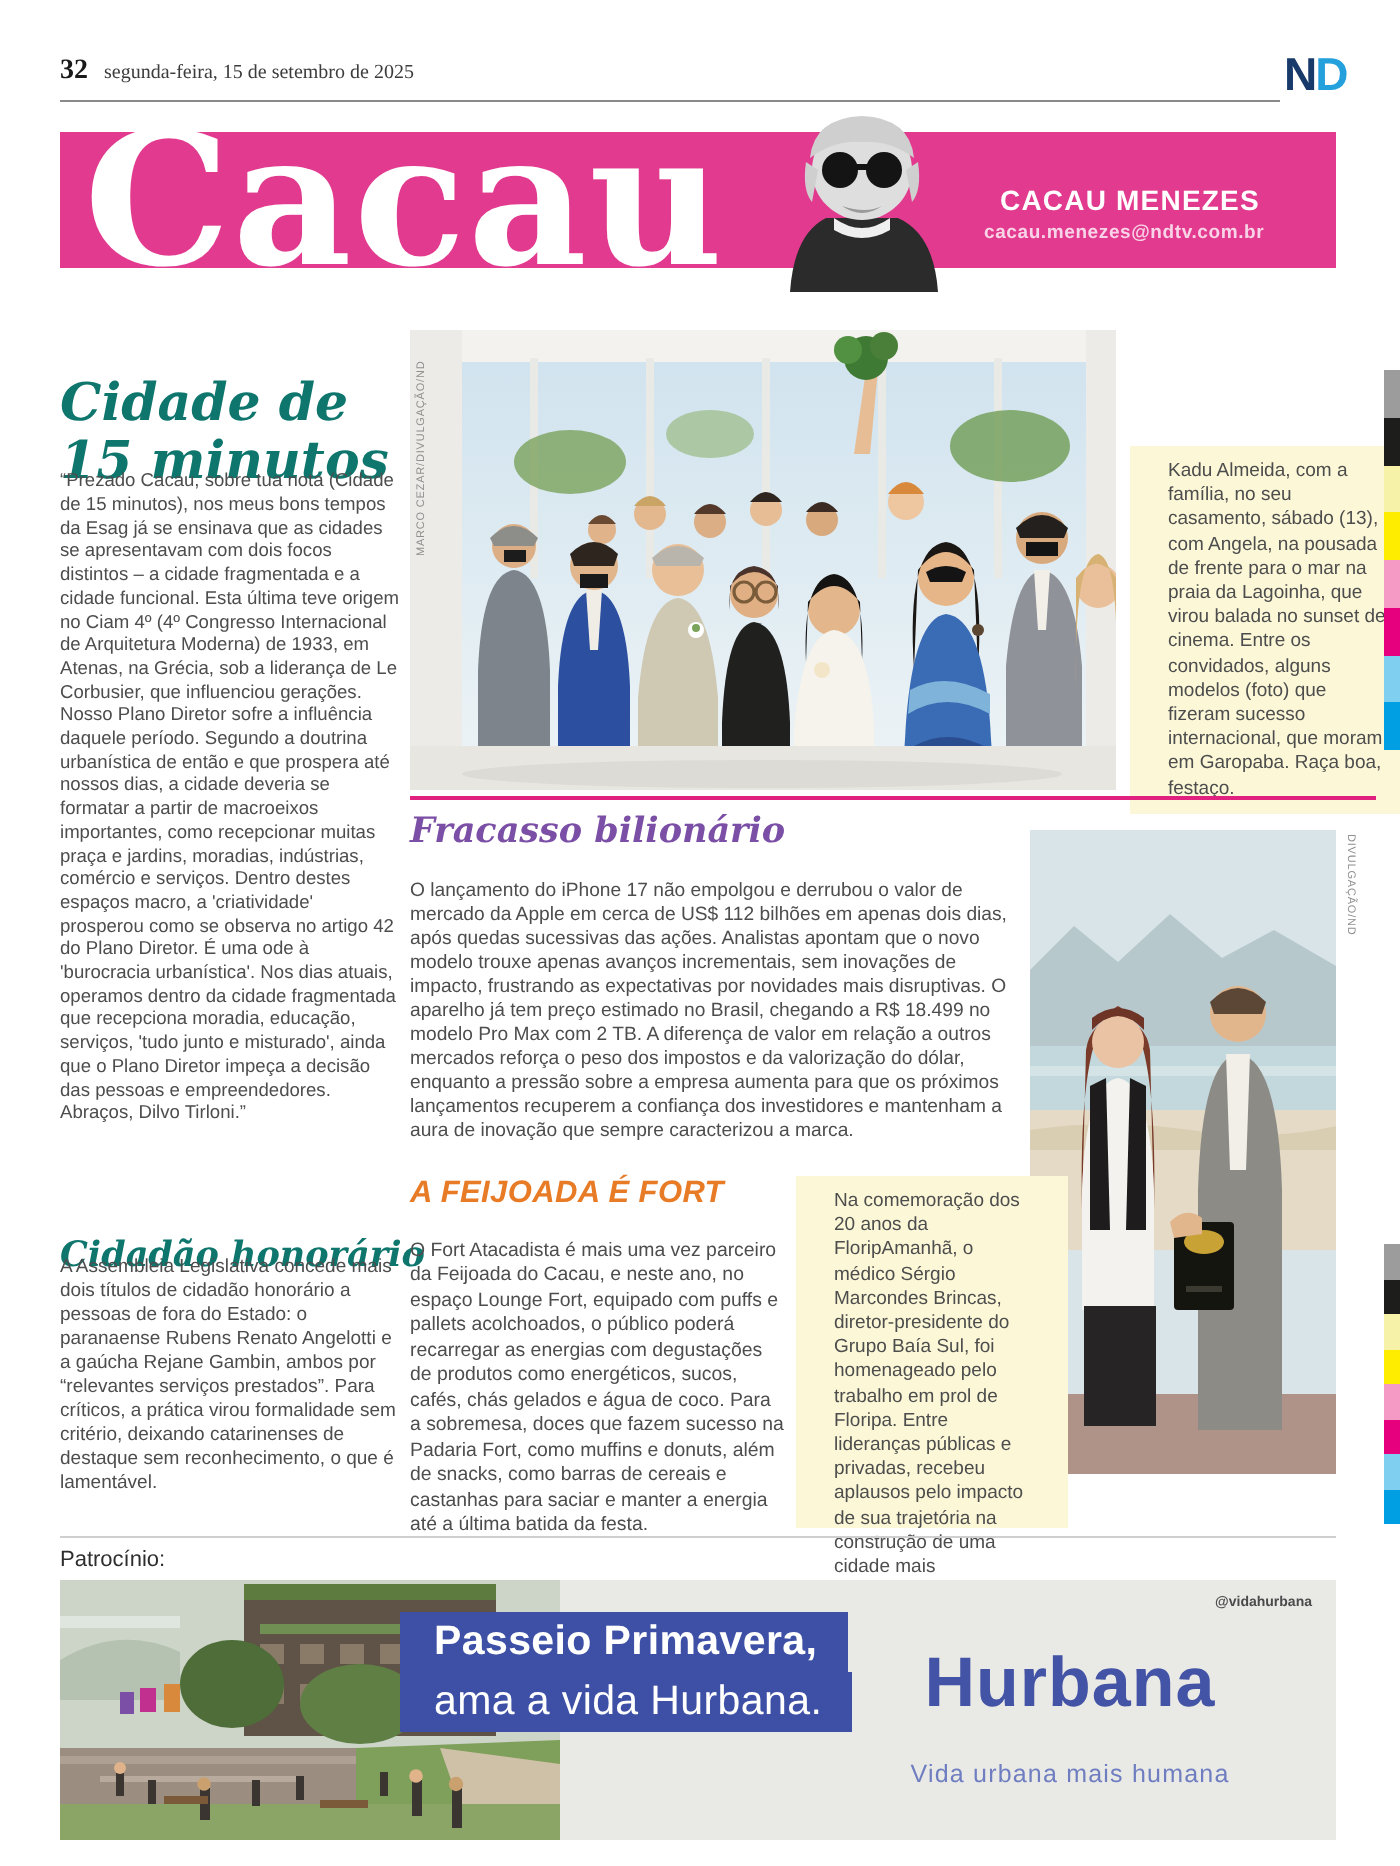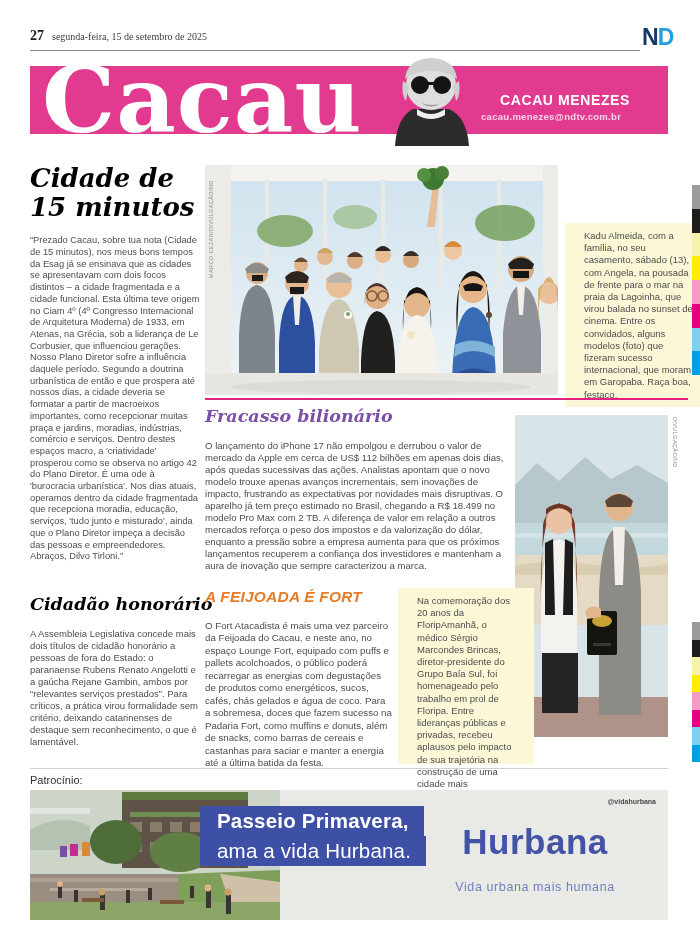--- a/index.html
+++ b/index.html
@@ -14,24 +14,24 @@
   .nd-logo{position:absolute;left:642px;top:24px;font-size:23px;font-weight:900;letter-spacing:-1px;}
   .nd-logo .n{color:#173a6b;} .nd-logo .d{color:#24a0dc;}
   
   .masthead{position:absolute;left:30px;top:66px;width:638px;height:68px;background:#e23a8e;}
   .wordmark{position:absolute;left:12px;top:-12px;height:92px;line-height:92px;color:#ffffff;
             font-family:"DejaVu Serif",serif;font-weight:900;font-size:92px;letter-spacing:1px;
             white-space:nowrap;}
   .masthead-photo{position:absolute;left:335px;top:-11px;width:132px;height:91px;overflow:visible;}
   .author-name{position:absolute;left:470px;top:26px;color:#ffffff;font-weight:bold;font-size:14px;
                letter-spacing:.6px;}
-  .author-email{position:absolute;left:451px;top:45px;color:#f9d3e7;font-weight:bold;font-size:9.5px;
+  .author-email{position:absolute;left:462px;top:45px;color:#f9d3e7;font-weight:bold;font-size:9.5px;
                 letter-spacing:.3px;}
   
-  .h-pink{font-family:"DejaVu Serif",serif;font-style:italic;font-weight:bold;color:#000000;}
+  .h-pink{font-family:"DejaVu Serif",serif;font-style:italic;font-weight:bold;color:#0f766e;margin-top:24px;}
   .h1-cidade{position:absolute;left:30px;top:164px;font-size:26px;line-height:29px;}
   .h2-cidadao{position:absolute;left:30px;top:594px;font-size:17.5px;}
   .h2-fracasso{position:absolute;left:205px;top:406px;font-family:"DejaVu Serif",serif;font-style:italic;
                font-weight:bold;color:#7b4fa6;font-size:17.5px;}
   .h2-feijoada{position:absolute;left:205px;top:588px;font-style:italic;font-weight:bold;
                color:#e87b25;font-size:15.5px;letter-spacing:.2px;}
   
   .body-copy{color:#4d4d4d;text-align:left;}
   .p-cidade{position:absolute;left:30px;top:226px;width:170px;height:354px;overflow:hidden;
             font-size:9.3px;line-height:11.7px;}
@@ -69,21 +69,21 @@
   .ad-blue .line.b{font-weight:bold;}
   .ad-brand{position:absolute;left:390px;top:34px;width:230px;text-align:center;}
   .ad-brand .logo{font-size:35px;font-weight:bold;color:#4353a5;letter-spacing:.5px;line-height:36px;}
   .ad-brand .tagline{font-size:12.5px;color:#6f7ec0;letter-spacing:.6px;margin-top:20px;}
 </style>
 </head>
 <body>
 
 <div class="page">
 
-  <span class="folio">27</span>
+  <span class="folio">32</span>
   <span class="date">segunda-feira, 15 de setembro de 2025</span>
   <div class="header-rule"></div>
   <div class="nd-logo"><span class="n">N</span><span class="d">D</span></div>
 
   <div class="masthead">
     <div class="wordmark">Cacau</div>
     <div class="masthead-photo">
       <svg width="132" height="91" viewBox="0 0 132 91">
         <path d="M30 91 Q32 62 48 54 L84 54 Q102 62 104 91 Z" fill="#2b2b2b"></path>
         <circle cx="66" cy="30" r="25" fill="#dedede"></circle>

